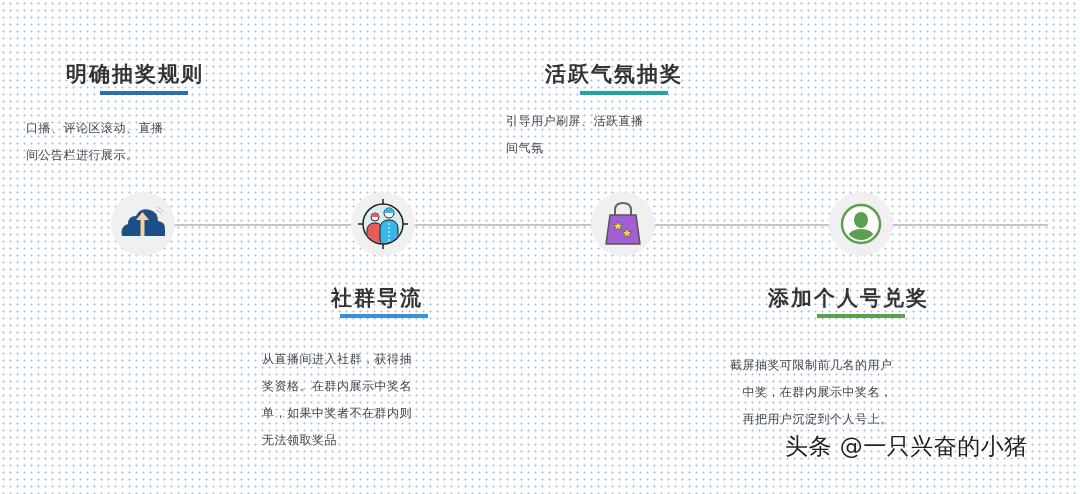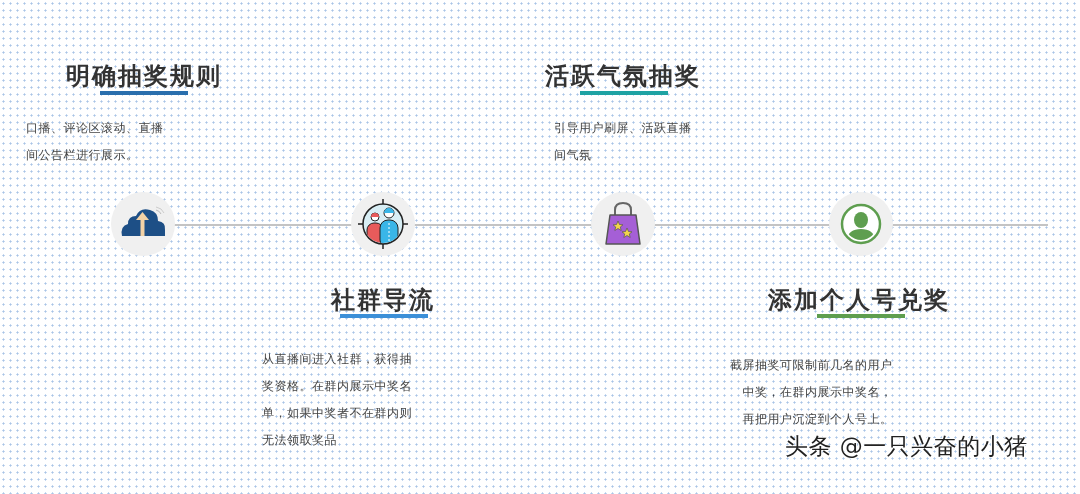--- a/index.html
+++ b/index.html
@@ -13,21 +13,21 @@
     .timeline-line {
       position: absolute; left: 170px; top: 224px; width: 878px; height: 2px;
       background: #c4c4c4;
     }
     .node {
       position: absolute; width: 64px; height: 64px; border-radius: 50%;
       background: #f0f0f0; display: flex; align-items: center; justify-content: center;
     }
     .node svg { display: block; }
     .title {
-      position: absolute; font-size: 24px; font-weight: bold; color: #333333;
+      position: absolute; font-size: 21px; font-weight: bold; color: #333333;
       letter-spacing: 2px; white-space: nowrap; text-align: center;
     }
     .underline { position: absolute; height: 4px; }
     .desc {
       position: absolute; font-size: 12px; color: #444444; line-height: 27px;
       letter-spacing: 0.5px;
     }
     .watermark {
       position: absolute; left: 785px; top: 431px; font-size: 23px; color: #222;
       white-space: nowrap; letter-spacing: 0.5px;
@@ -80,21 +80,21 @@
 <div class="underline" style="left:340px; top:314px; width:88px; background:#3b8fd8;"></div>
 <div class="desc" style="left:262px; top:346px;">
   <div>从直播间进入社群，获得抽</div>
   <div>奖资格。在群内展示中奖名</div>
   <div>单，如果中奖者不在群内则</div>
   <div>无法领取奖品</div>
 </div>
 
 <div class="title" style="left:545px; top:60px;">活跃气氛抽奖</div>
 <div class="underline" style="left:580px; top:91px; width:88px; background:#1fa3a3;"></div>
-<div class="desc" style="left:506px; top:115px;margin-left:48px;">
+<div class="desc" style="left:506px; top:108px;">
   <div>引导用户刷屏、活跃直播</div>
   <div>间气氛</div>
 </div>
 <div class="node" style="left:591px; top:192px;">
   <svg width="40" height="46" viewBox="0 0 40 46">
     <path d="M12 16 V9 Q12 2 20 2 Q28 2 28 9 V16" stroke="#666" stroke-width="2" fill="none"></path>
     <path d="M7 14 H33 L37 43 H3 Z" fill="#a55fd6" stroke="#555" stroke-width="1.5" stroke-linejoin="round"></path>
     <polygon points="15,20 16.5,23.5 20,23.8 17.3,26 18.2,29.5 15,27.5 11.8,29.5 12.7,26 10,23.8 13.5,23.5" fill="#f3d44a" stroke="#555" stroke-width="0.7"></polygon>
     <polygon points="24,27 25.5,30.5 29,30.8 26.3,33 27.2,36.5 24,34.5 20.8,36.5 21.7,33 19,30.8 22.5,30.5" fill="#f3d44a" stroke="#555" stroke-width="0.7"></polygon>
   </svg>

